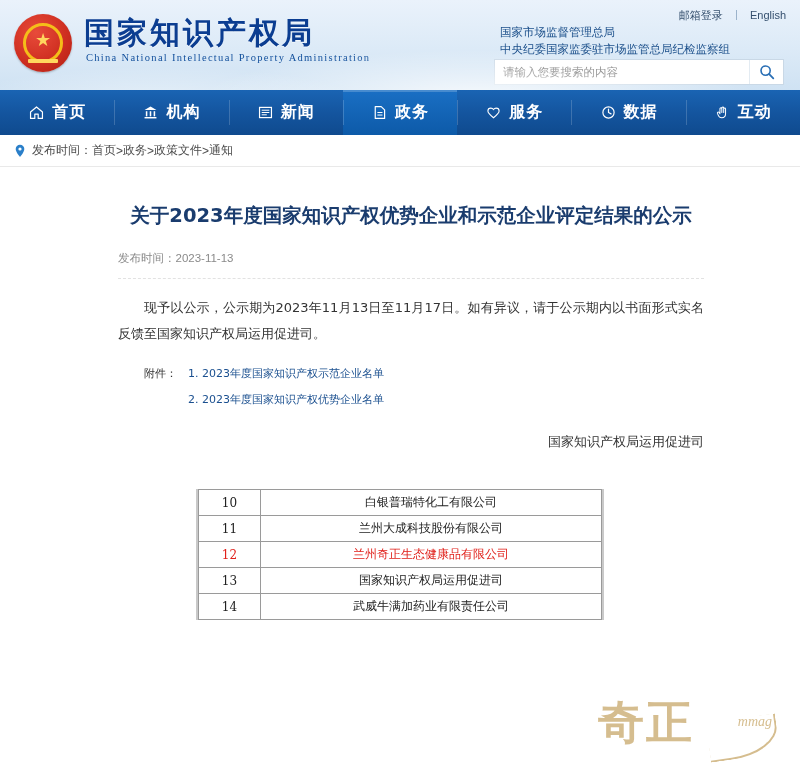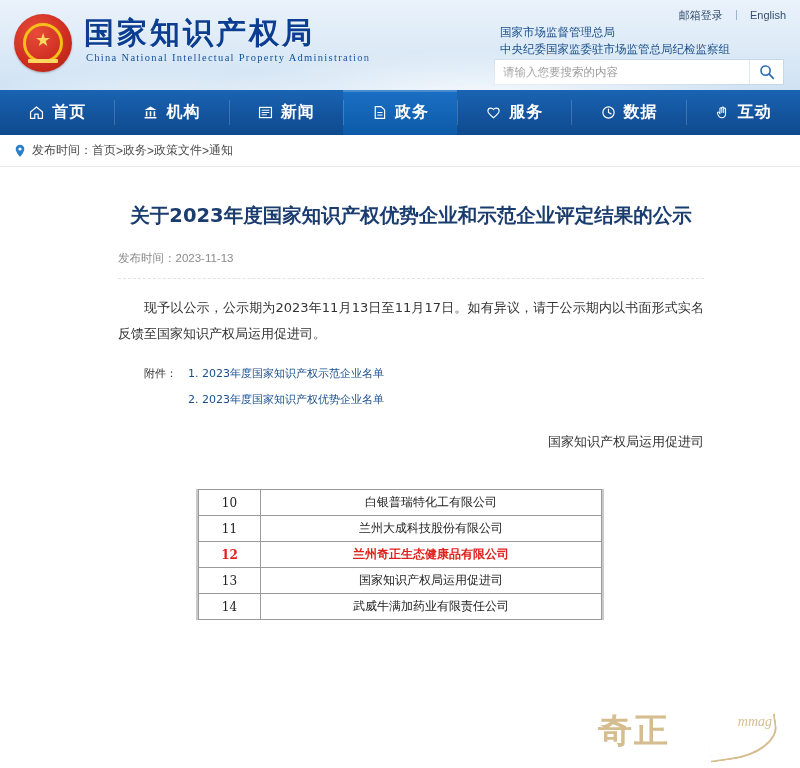--- a/index.html
+++ b/index.html
@@ -241,33 +241,33 @@
     font-family: "DejaVu Serif", "Liberation Serif", serif;
   }
   .doc-table td {
     border: 1px solid #9a9a9a;
     height: 26px;
     font-size: 12px;
     color: #222;
     text-align: center;
   }
   .doc-table td.num { width: 62px; }
-  .doc-table tr.hl td { color: #e0201a; font-weight: bold; }
+  .doc-table tr.hl td { color: #e0201a; font-weight: normal; }
 
   
   .watermark {
     position: absolute;
     right: 22px; bottom: 8px;
     width: 180px; height: 62px;
     pointer-events: none;
     opacity: .75;
   }
   .wm-text {
     position: absolute; left: 0; bottom: 6px;
-    font-size: 34px; font-weight: bold;
+    font-size: 46px; font-weight: bold;
     color: #c8a86a;
     font-family: "DejaVu Serif", "Liberation Serif", serif;
     letter-spacing: 2px;
   }
   .wm-sub {
     position: absolute; right: 6px; bottom: 30px;
     font-size: 14px; color: #c8a86a;
     font-family: "Liberation Serif", serif;
     font-style: italic;
   }

